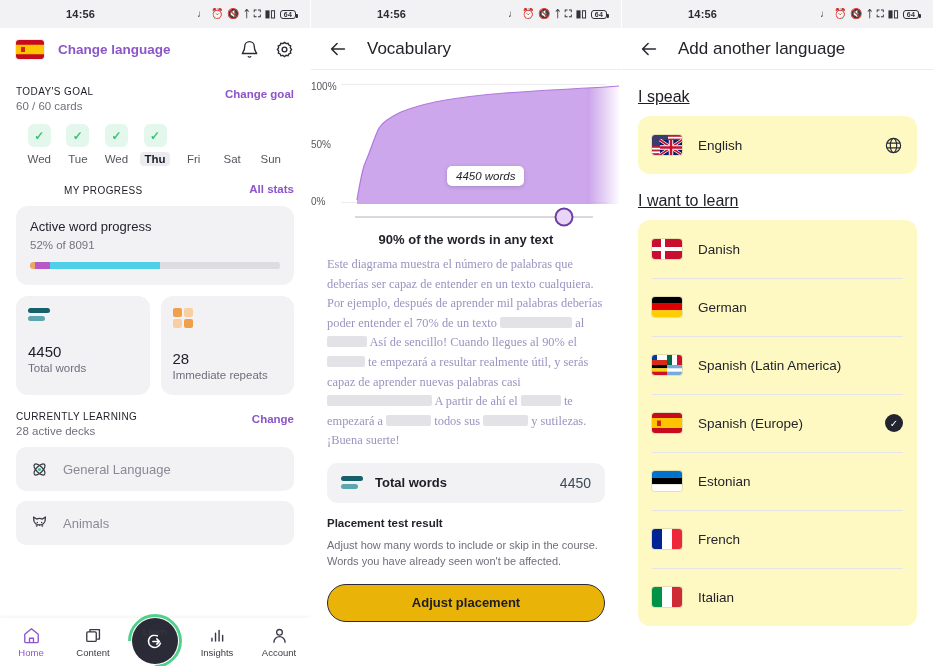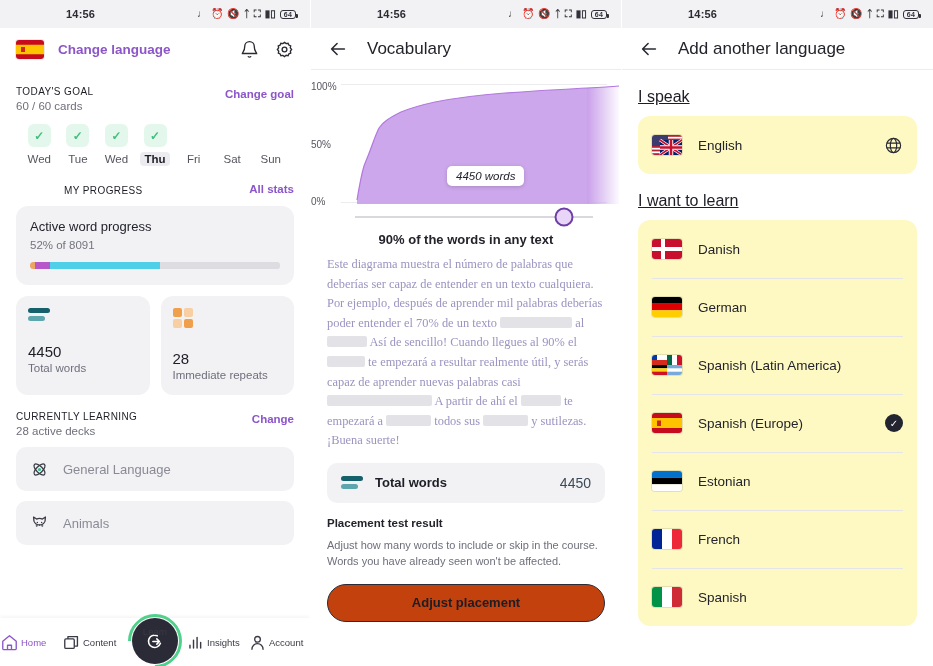--- a/index.html
+++ b/index.html
@@ -119,21 +119,21 @@
   }
   .deck .dname { margin-left: 14px; font-size: 13px; color: #8a8a95; }
 
   
   .bottomnav {
     position: absolute; left: 0; right: 0; bottom: 0; height: 48px;
     background: #fff; display: flex; align-items: center;
     box-shadow: 0 -1px 4px rgba(0,0,0,.06);
   }
   .navitem {
-    flex: 1; display: flex; align-items: center;
+    flex: 1; display: flex; flex-direction: column; align-items: center;
     gap: 2px; color: #3a3a45;
   }
   .navitem .nlbl { font-size: 9.5px; }
   .navitem.active { color: #8c55c9; }
   .fab-wrap { flex: 1; position: relative; }
   .fab {
     position: absolute; left: 50%; top: -24px; transform: translateX(-50%);
     width: 46px; height: 46px; border-radius: 50%;
     display:flex; align-items:center; justify-content:center;
   }
@@ -191,21 +191,21 @@
     display:flex; align-items:center; padding: 0 14px;
   }
   .totalrow .tname { margin-left:12px; font-size:13px; font-weight:bold; color:#1d1d26; }
   .totalrow .tval { margin-left:auto; font-size:14px; color:#3a4a58; }
   .ptitle { margin: 14px 16px 0; font-size: 11.5px; font-weight:bold; color:#23232b; }
   .pdesc { margin: 9px 16px 0; font-size: 11px; line-height:1.45; color:#6f6f7c; }
   .adjust-btn {
     margin: 14px 16px 0; height: 38px; border-radius: 19px;
     border: 1px solid #2b2b38; display:flex; align-items:center;
     justify-content:center; font-size: 13px; font-weight:bold; color:#1d1d26;
-    background: #c2410c;
+    background: #eab308;
   }
 
   
   .grp-title { margin: 18px 16px 10px; font-size: 16px; color:#1d1d26;text-decoration:underline; }
   .lang-card { margin: 0 16px; background:#fef9c3; border-radius: 12px; overflow:hidden; }
   .lang-row { height: 58px; display:flex; align-items:center; padding: 0 14px; position: relative; }
   .lang-row + .lang-row::before {
     content:""; position:absolute; left:14px; right:14px; top:0; height:1px; background:#e4e4e9;
   }
   .lang-row .lname { margin-left: 16px; font-size: 13.5px; color:#23232b; }
@@ -649,18 +649,18 @@
       </div>
 
       <div class="lang-row">
         <span class="flag-lg">
           <svg width="30" height="20" viewBox="0 0 30 20">
             <rect width="10" height="20" fill="#009246"></rect>
             <rect x="10" width="10" height="20" fill="#fff"></rect>
             <rect x="20" width="10" height="20" fill="#ce2b37"></rect>
           </svg>
         </span>
-        <span class="lname">Spanish</span>
+        <span class="lname">Italian</span>
       </div>
     </div>
   </div>
 
 </div>
 
 </body></html>

